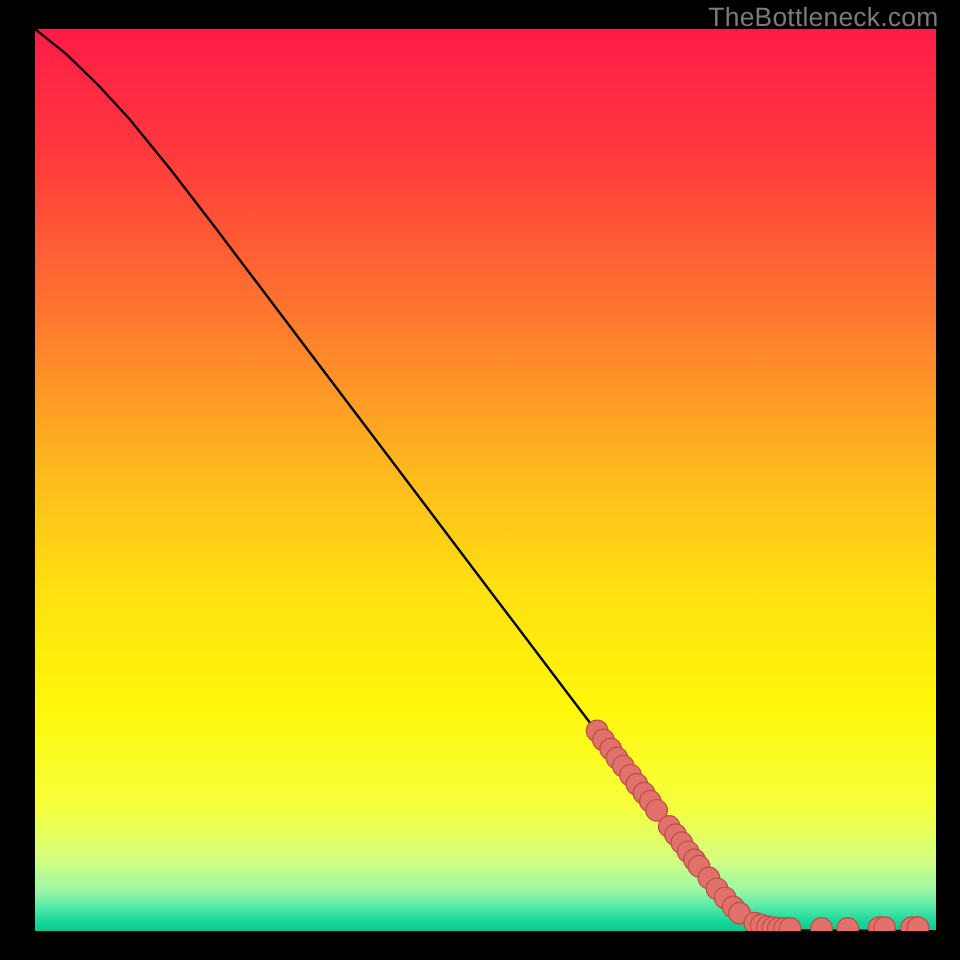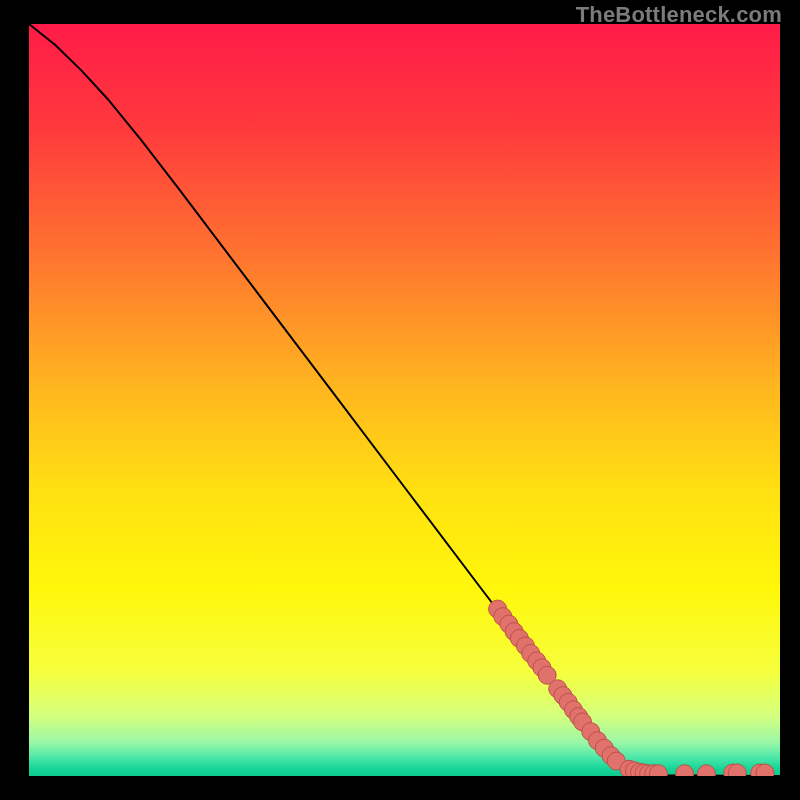--- a/index.html
+++ b/index.html
@@ -35,21 +35,21 @@
     width: 751px;
     height: 752px;
   }
   .attribution {
     position: absolute;
     top: 2px;
     right: 18px;
     color: #7b7b7b;
     font-size: 22px;
     letter-spacing: 0.2px;
-    font-weight: 700;
+    font-weight: 400;
   }
 </style>
 </head>
 <body>
 
 <div class="stage">
   <div class="attribution">TheBottleneck.com</div>
 
   <div class="plot">
     <div class="gradient" style="background: linear-gradient(rgb(255, 27, 72) 0%, rgb(255, 58, 60) 14%, rgb(255, 113, 48) 30%, rgb(255, 181, 31) 48%, rgb(255, 224, 17) 62%, rgb(255, 247, 10) 75%, rgb(246, 255, 60) 86%, rgb(212, 255, 126) 92%, rgb(155, 247, 166) 95.5%, rgb(78, 232, 169) 97.5%, rgb(23, 213, 153) 99%, rgb(12, 201, 142) 100%);"></div>

